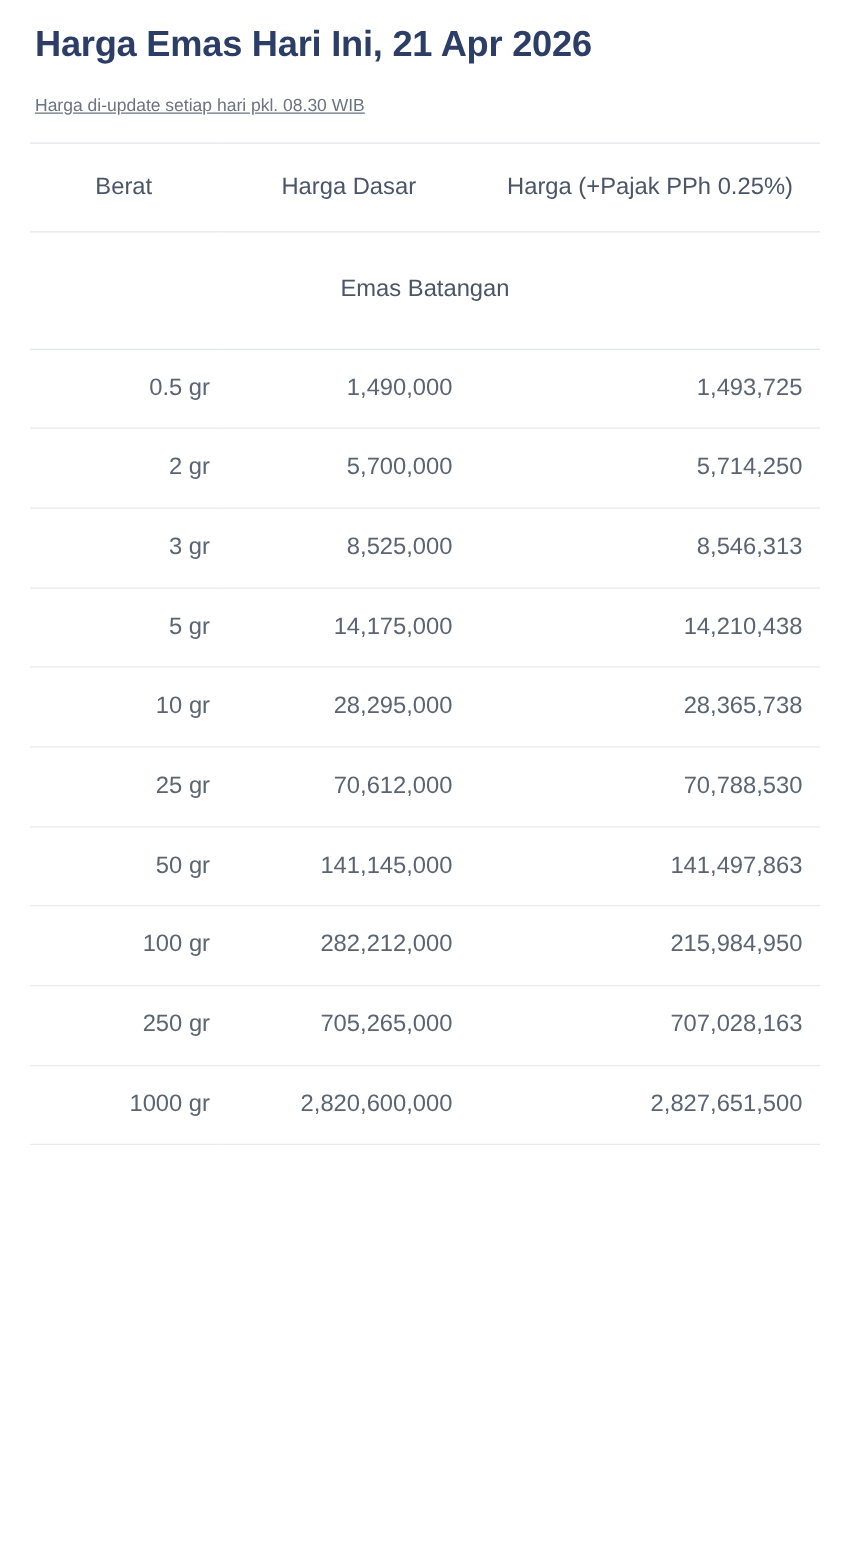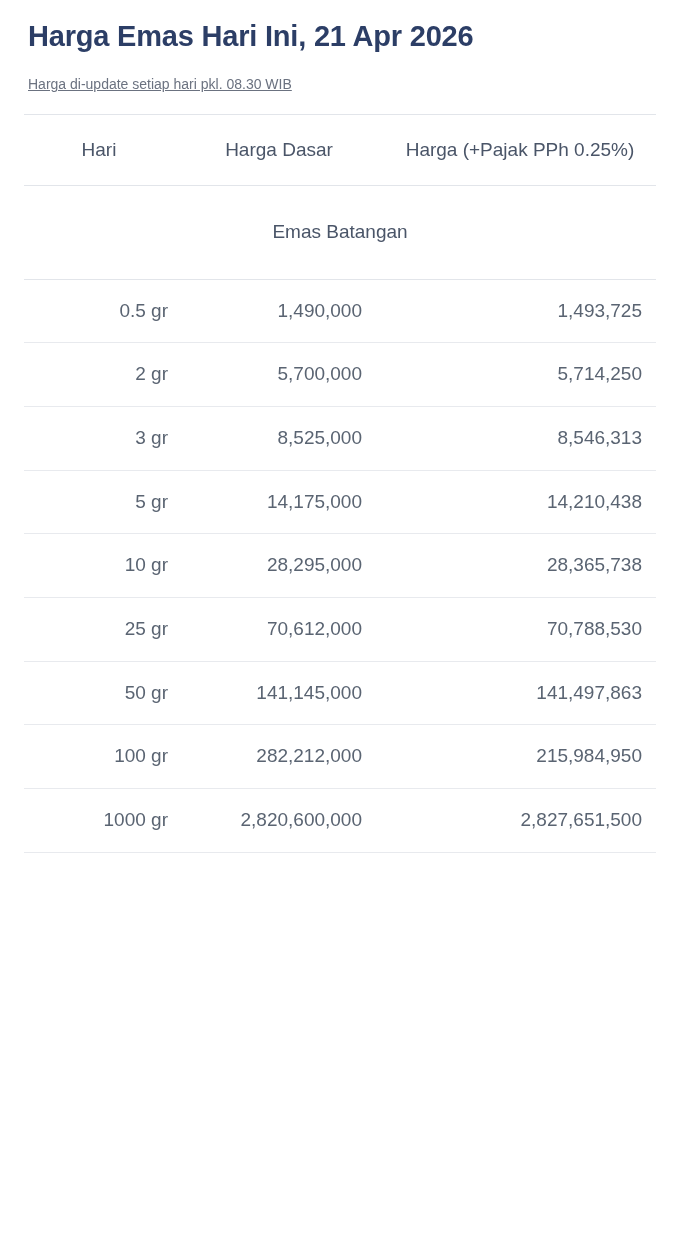--- a/index.html
+++ b/index.html
@@ -73,21 +73,21 @@
 </head>
 <body>
 
 <div class="page">
   <h1 class="page-title">Harga Emas Hari Ini, 21 Apr 2026</h1>
   <div class="subtitle">Harga di-update setiap hari pkl. 08.30 WIB</div>
 
   <table>
     <thead>
       <tr>
-        <th class="col-berat">Hari</th>
+        <th class="col-berat">Berat</th>
         <th class="col-dasar">Harga Dasar</th>
         <th class="col-pajak">Harga (+Pajak PPh 0.25%)</th>
       </tr>
     </thead>
     <tbody>
       <tr class="section-row">
         <td colspan="3">Emas Batangan</td>
       </tr>
       <tr>
         <td class="c-berat">0.5 gr</td>
@@ -123,19 +123,24 @@
         <td class="c-berat">50 gr</td>
         <td class="c-dasar">141,145,000</td>
         <td class="c-pajak">141,497,863</td>
       </tr>
       <tr>
         <td class="c-berat">100 gr</td>
         <td class="c-dasar">282,212,000</td>
         <td class="c-pajak">215,984,950</td>
       </tr>
       <tr>
+        <td class="c-berat">250 gr</td>
+        <td class="c-dasar">705,265,000</td>
+        <td class="c-pajak">707,028,163</td>
+      </tr>
+      <tr>
         <td class="c-berat">1000 gr</td>
         <td class="c-dasar">2,820,600,000</td>
         <td class="c-pajak">2,827,651,500</td>
       </tr>
     </tbody>
   </table>
 </div>
 
 </body></html>

